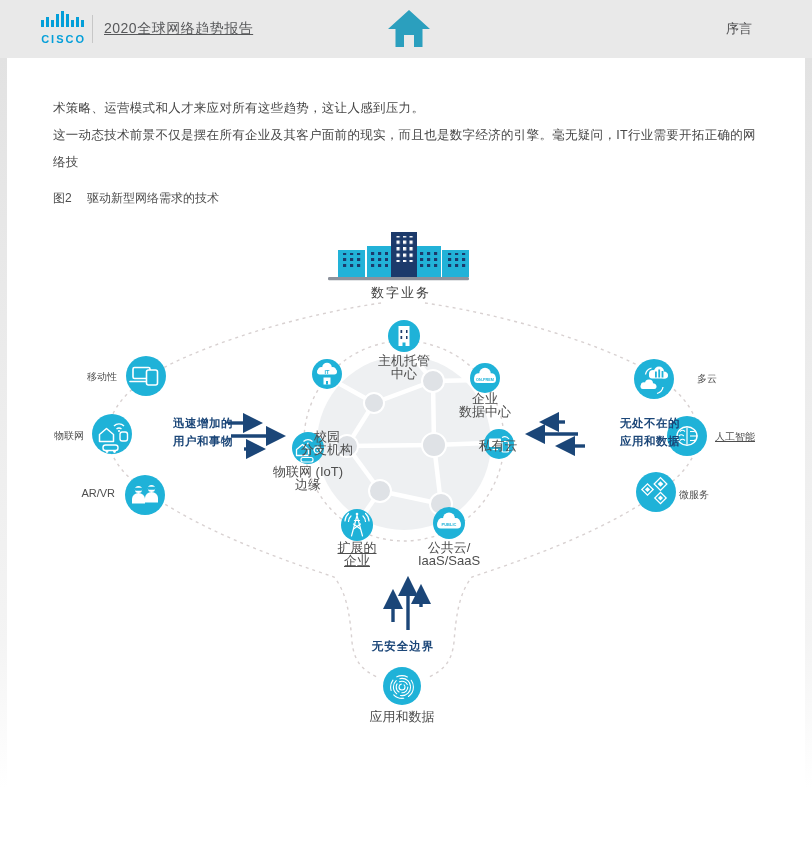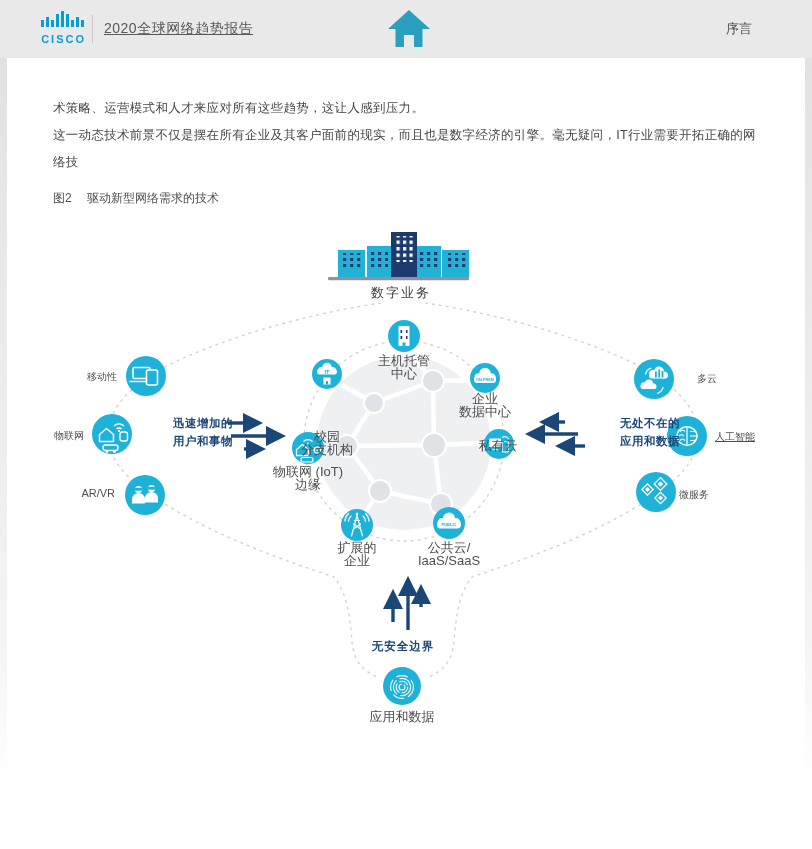--- a/index.html
+++ b/index.html
@@ -368,21 +368,21 @@
     <span>企业</span>
     <span>数据中心</span>
   </div>
   <div class="lbl nlab" style="left:263px;top:466px;">
     <span>物联网 (IoT)</span>
     <span>边缘</span>
   </div>
   <div class="lbl nlab" style="left:453px;top:440px;">
     <span>私有云</span>
   </div>
-  <div class="lbl nlab" style="left:312px;top:542px;">
+  <div class="lbl nlab" style="left:312px;top:542px;text-decoration:underline;">
     <span>扩展的</span>
     <span>企业</span>
   </div>
   <div class="lbl nlab" style="left:404px;top:542px;">
     <span>公共云/</span>
     <span>IaaS/SaaS</span>
   </div>
 
   <div class="lbl noperim" style="left:333px;top:639px;">无安全边界</div>
   <div class="lbl nlab" style="left:347px;top:711px;width:110px;">应用和数据</div>

